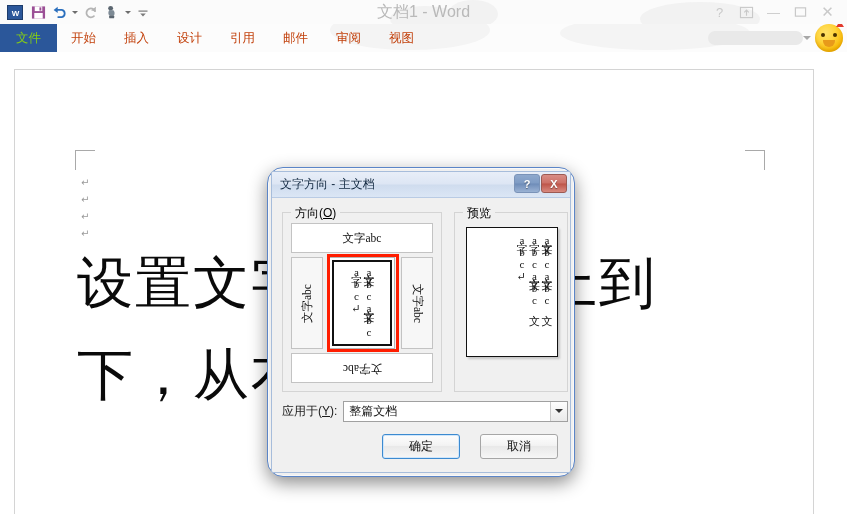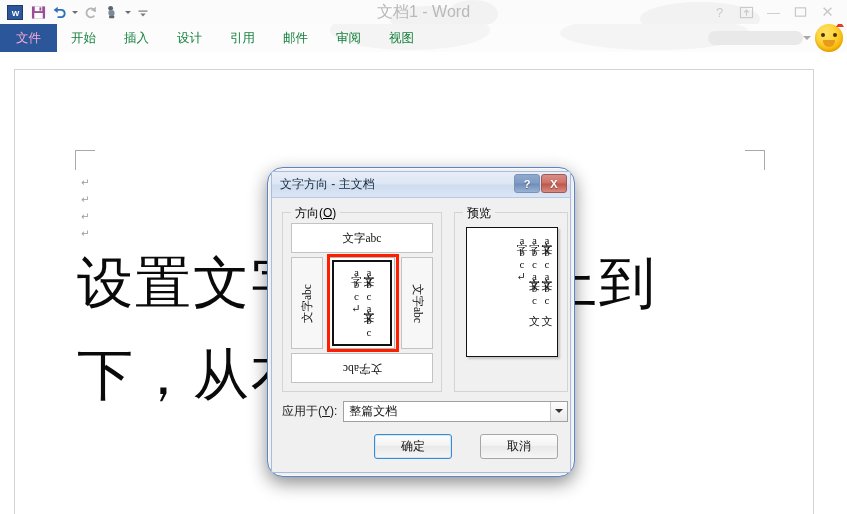--- a/index.html
+++ b/index.html
@@ -49,23 +49,23 @@
   .wc.close { color:#c9c9c9; font-size:15px; }
 
   
   .ribbon {
     position:absolute; left:0; top:24px; width:847px; height:28px;
     background:#fcfcfc; overflow:hidden;
   }
   .rb-cloud { position:absolute; border-radius:50%; background:#f4f4f4; }
   .tabs { position:absolute; left:0; top:0; height:28px; display:flex; align-items:stretch; z-index:3;}
   .tab {
-    padding:0 14px; display:flex; align-items:center; font-size:12.5px; color:#15803d;
-  }
-  .tab.file { background:#2B579A; color:#f9a8d4; padding:0 16px; }
+    padding:0 14px; display:flex; align-items:center; font-size:12.5px; color:#c2410c;
+  }
+  .tab.file { background:#2B579A; color:#84cc16; padding:0 16px; }
   .ribbon-right { position:absolute; right:4px; top:0; height:28px; display:flex; align-items:center; gap:4px; z-index:5;}
   .pill { width:95px; height:14px; background:#e9e9e9; border-radius:7px; }
   .pill-caret { width:0;height:0;border-left:4px solid transparent;border-right:4px solid transparent;border-top:4px solid #a8a8a8; }
   .avatar {
     width:28px;height:28px;border-radius:50%;
     background: radial-gradient(circle at 38% 32%, #ffe169 0%, #ffd43b 38%, #f7b500 75%, #e09a00 100%);
     position:relative; box-shadow: inset 0 -2px 3px rgba(180,120,0,.35);
   }
   .avatar:before {
     content:""; position:absolute; left:6px; top:9px; width:4px; height:4px; border-radius:50%;
@@ -201,21 +201,21 @@
     display:flex; align-items:center; position:relative;
   }
   .combo-val { font-size:12px; color:#111; padding-left:5px; }
   .combo-arrow {
     position:absolute; right:0; top:0; width:17px; height:19px;
     background:linear-gradient(to bottom,#fdfdfd,#eaeaea);
     border-left:1px solid #c9c9c9; display:flex; align-items:center; justify-content:center;
   }
   .combo-arrow i { width:0;height:0;border-left:4px solid transparent;border-right:4px solid transparent;border-top:4px solid #333; display:block;}
 
-  .dlg-actions { position:absolute; right:12px; top:262px; display:flex; gap:28px; }
+  .dlg-actions { position:absolute; right:12px; top:262px; display:flex; gap:20px; }
   .btn {
     width:78px; height:25px; font-size:12px; color:#111;
     background:linear-gradient(to bottom,#fdfdfd 0%, #f3f3f3 45%, #e9e9e9 50%, #f6f6f6 100%);
     border:1px solid #a6a6a6; border-radius:3px;
     display:flex; align-items:center; justify-content:center;
   }
   .btn.default {
     border:1px solid #3c8ad0;
     box-shadow: 0 0 0 1px #cfe6fb inset;
   }

